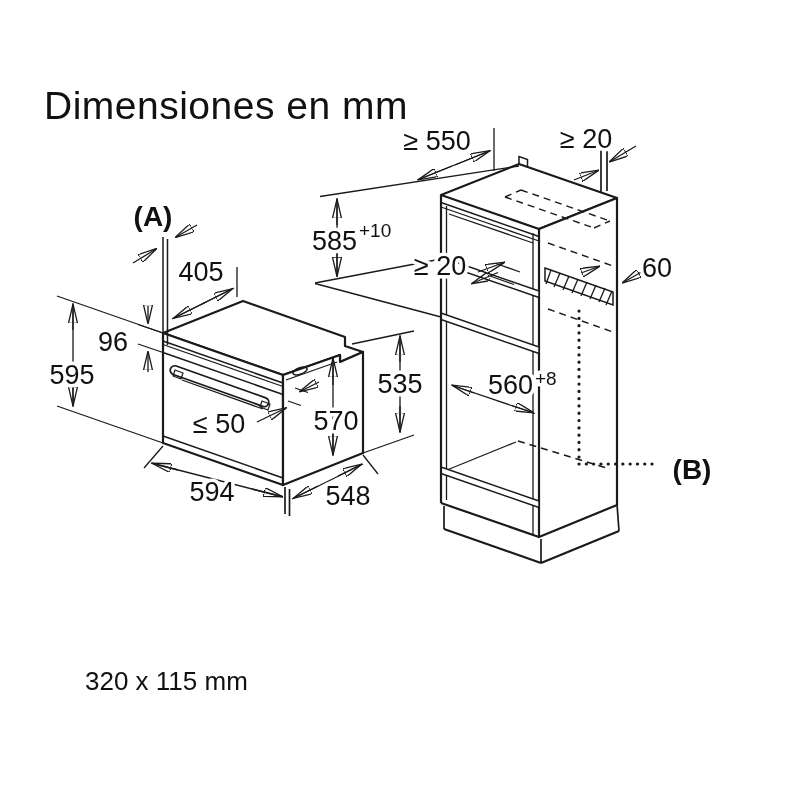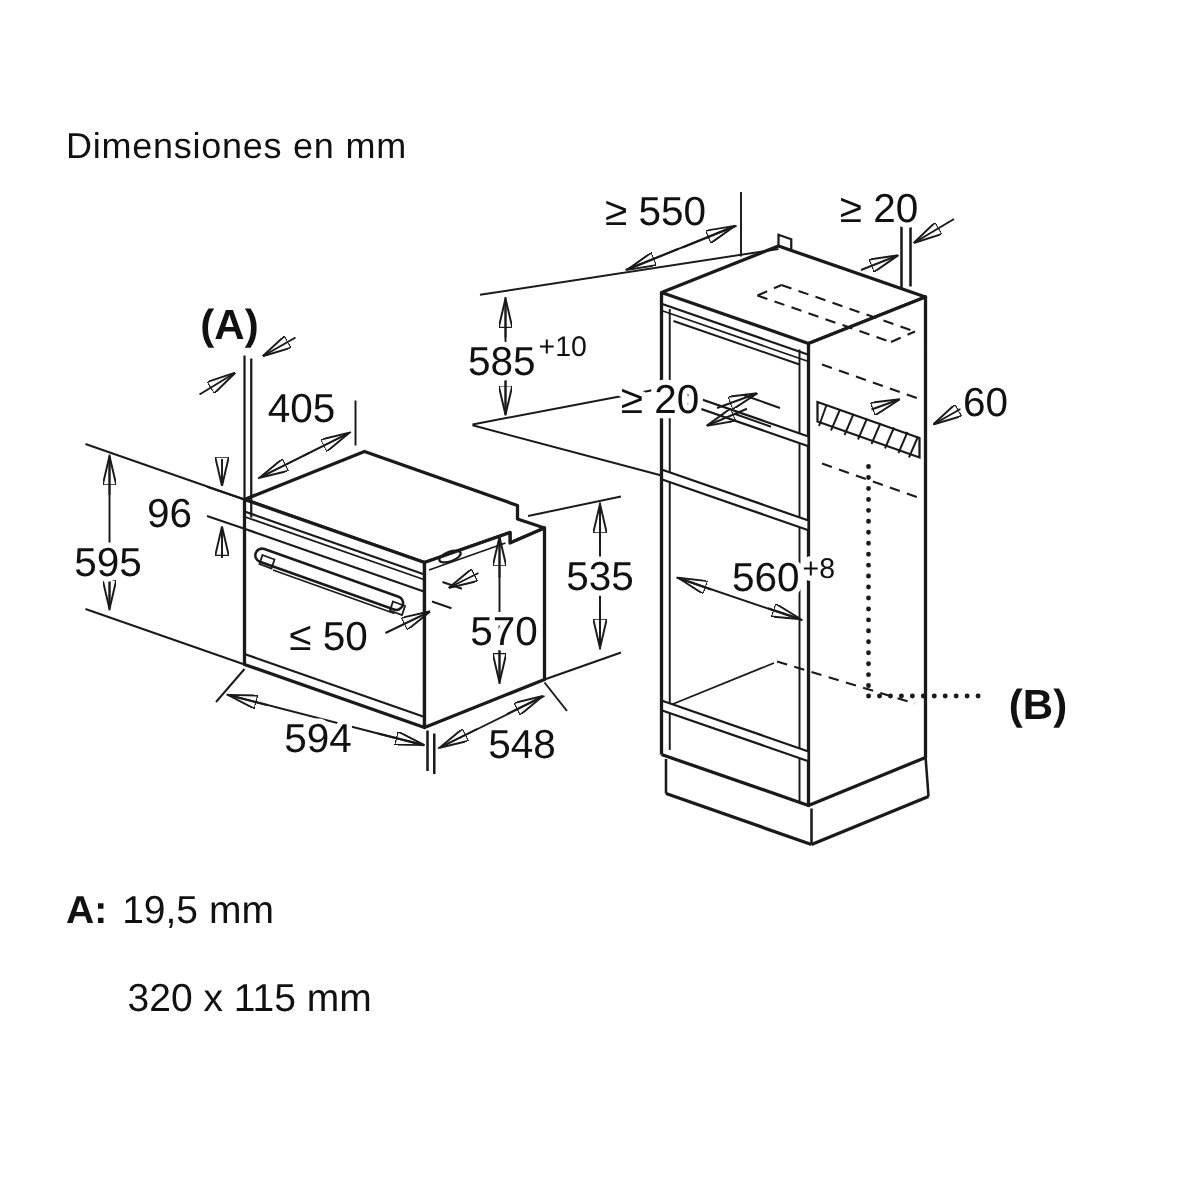--- a/index.html
+++ b/index.html
@@ -1,24 +1,24 @@
 <!DOCTYPE html>
 <html><head>
 <meta charset="utf-8">
 <style>
   html,body{margin:0;padding:0;background:#fff;}
   #page{position:relative;width:800px;height:800px;background:#fff;overflow:hidden;
         font-family:"Liberation Sans",sans-serif;color:#111;}
   #drawing{position:absolute;left:0;top:0;width:800px;height:800px;}
   .abs{position:absolute;white-space:nowrap;}
-  #title{left:44px;top:84px;font-size:24px;letter-spacing:.5px;}
+  #title{left:44px;top:84px;font-size:39px;letter-spacing:.5px;}
   .legend{font-size:26px;}
   #legend-a{left:44px;top:591px;}
   #legend-b{left:44px;top:620px;}
-  #legend-b2{left:85px;top:650px;}
+  #legend-b2{left:85px;top:666px;}
   .lk{font-weight:bold;margin-right:10px;}
   
   line,path,ellipse,rect{stroke:#1a1a1a;fill:none;}
   .w1{stroke-width:1.2px;} .w13{stroke-width:1.3px;} .w15{stroke-width:1.5px;}
   .w17{stroke-width:1.7px;} .w2{stroke-width:2.2px;}
   .face{fill:#ffffff;stroke-width:2.2px;stroke-linejoin:round;}
   .band{fill:#ffffff;stroke-width:1.5px;stroke-linejoin:round;}
   .dash{stroke-width:1.4px;stroke-dasharray:7 5;}
   .dots{stroke-width:3.2px;stroke-dasharray:0.1 7.2;stroke-linecap:round;}
   .lbl{font-family:"Liberation Sans",sans-serif;font-size:27px;fill:#111;stroke:#fff;
@@ -203,18 +203,15 @@
       <line class="w13" x1="512" y1="405.5" x2="533" y2="412.5" marker-end="url(#arr)"></line>
       <text class="lbl" style="text-anchor:end" x="533" y="394">560</text>
       <text class="lbl sup" x="535" y="385">+8</text>
 
       <line class="dots" x1="579" y1="311" x2="579" y2="464"></line>
       <line class="dots" x1="579" y1="464" x2="656" y2="464"></line>
       <text class="lbl bold" x="692" y="479">(B)</text>
     </g>
   </svg>
 
-  <div id="legend-a" class="abs legend">
-    <span class="lk">A:</span><span>19,5 mm</span>
-  </div>
   <div id="legend-b2" class="abs legend">320 x 115 mm</div>
 
 </div>
 
 </body></html>

